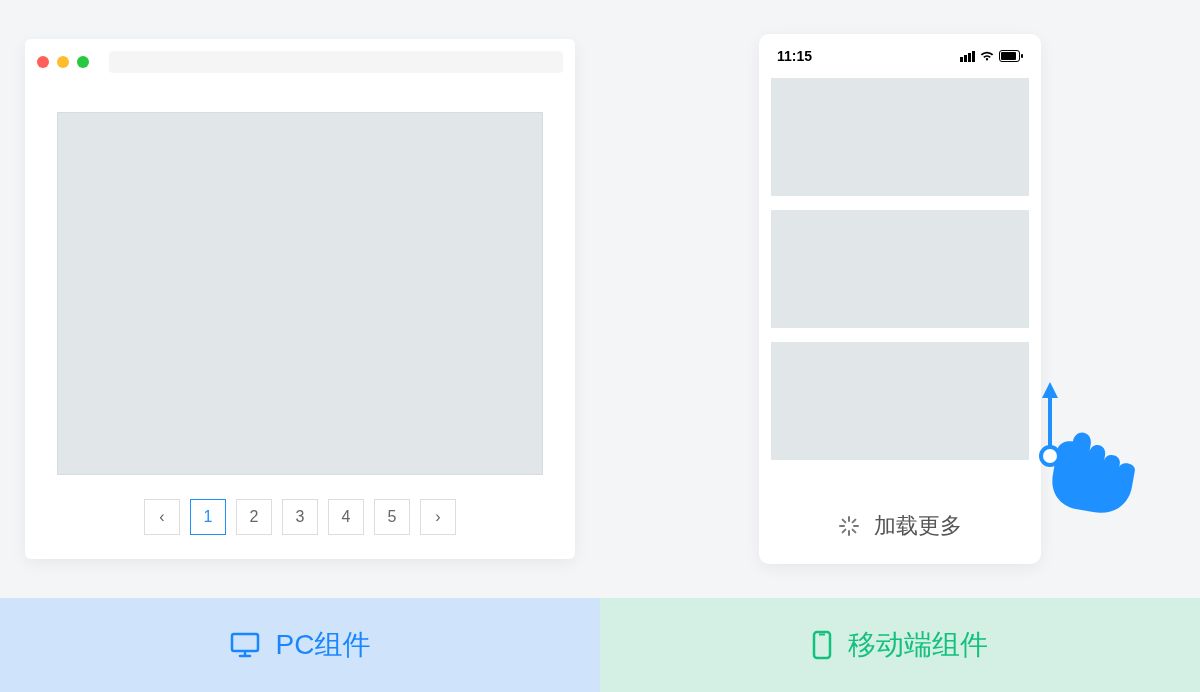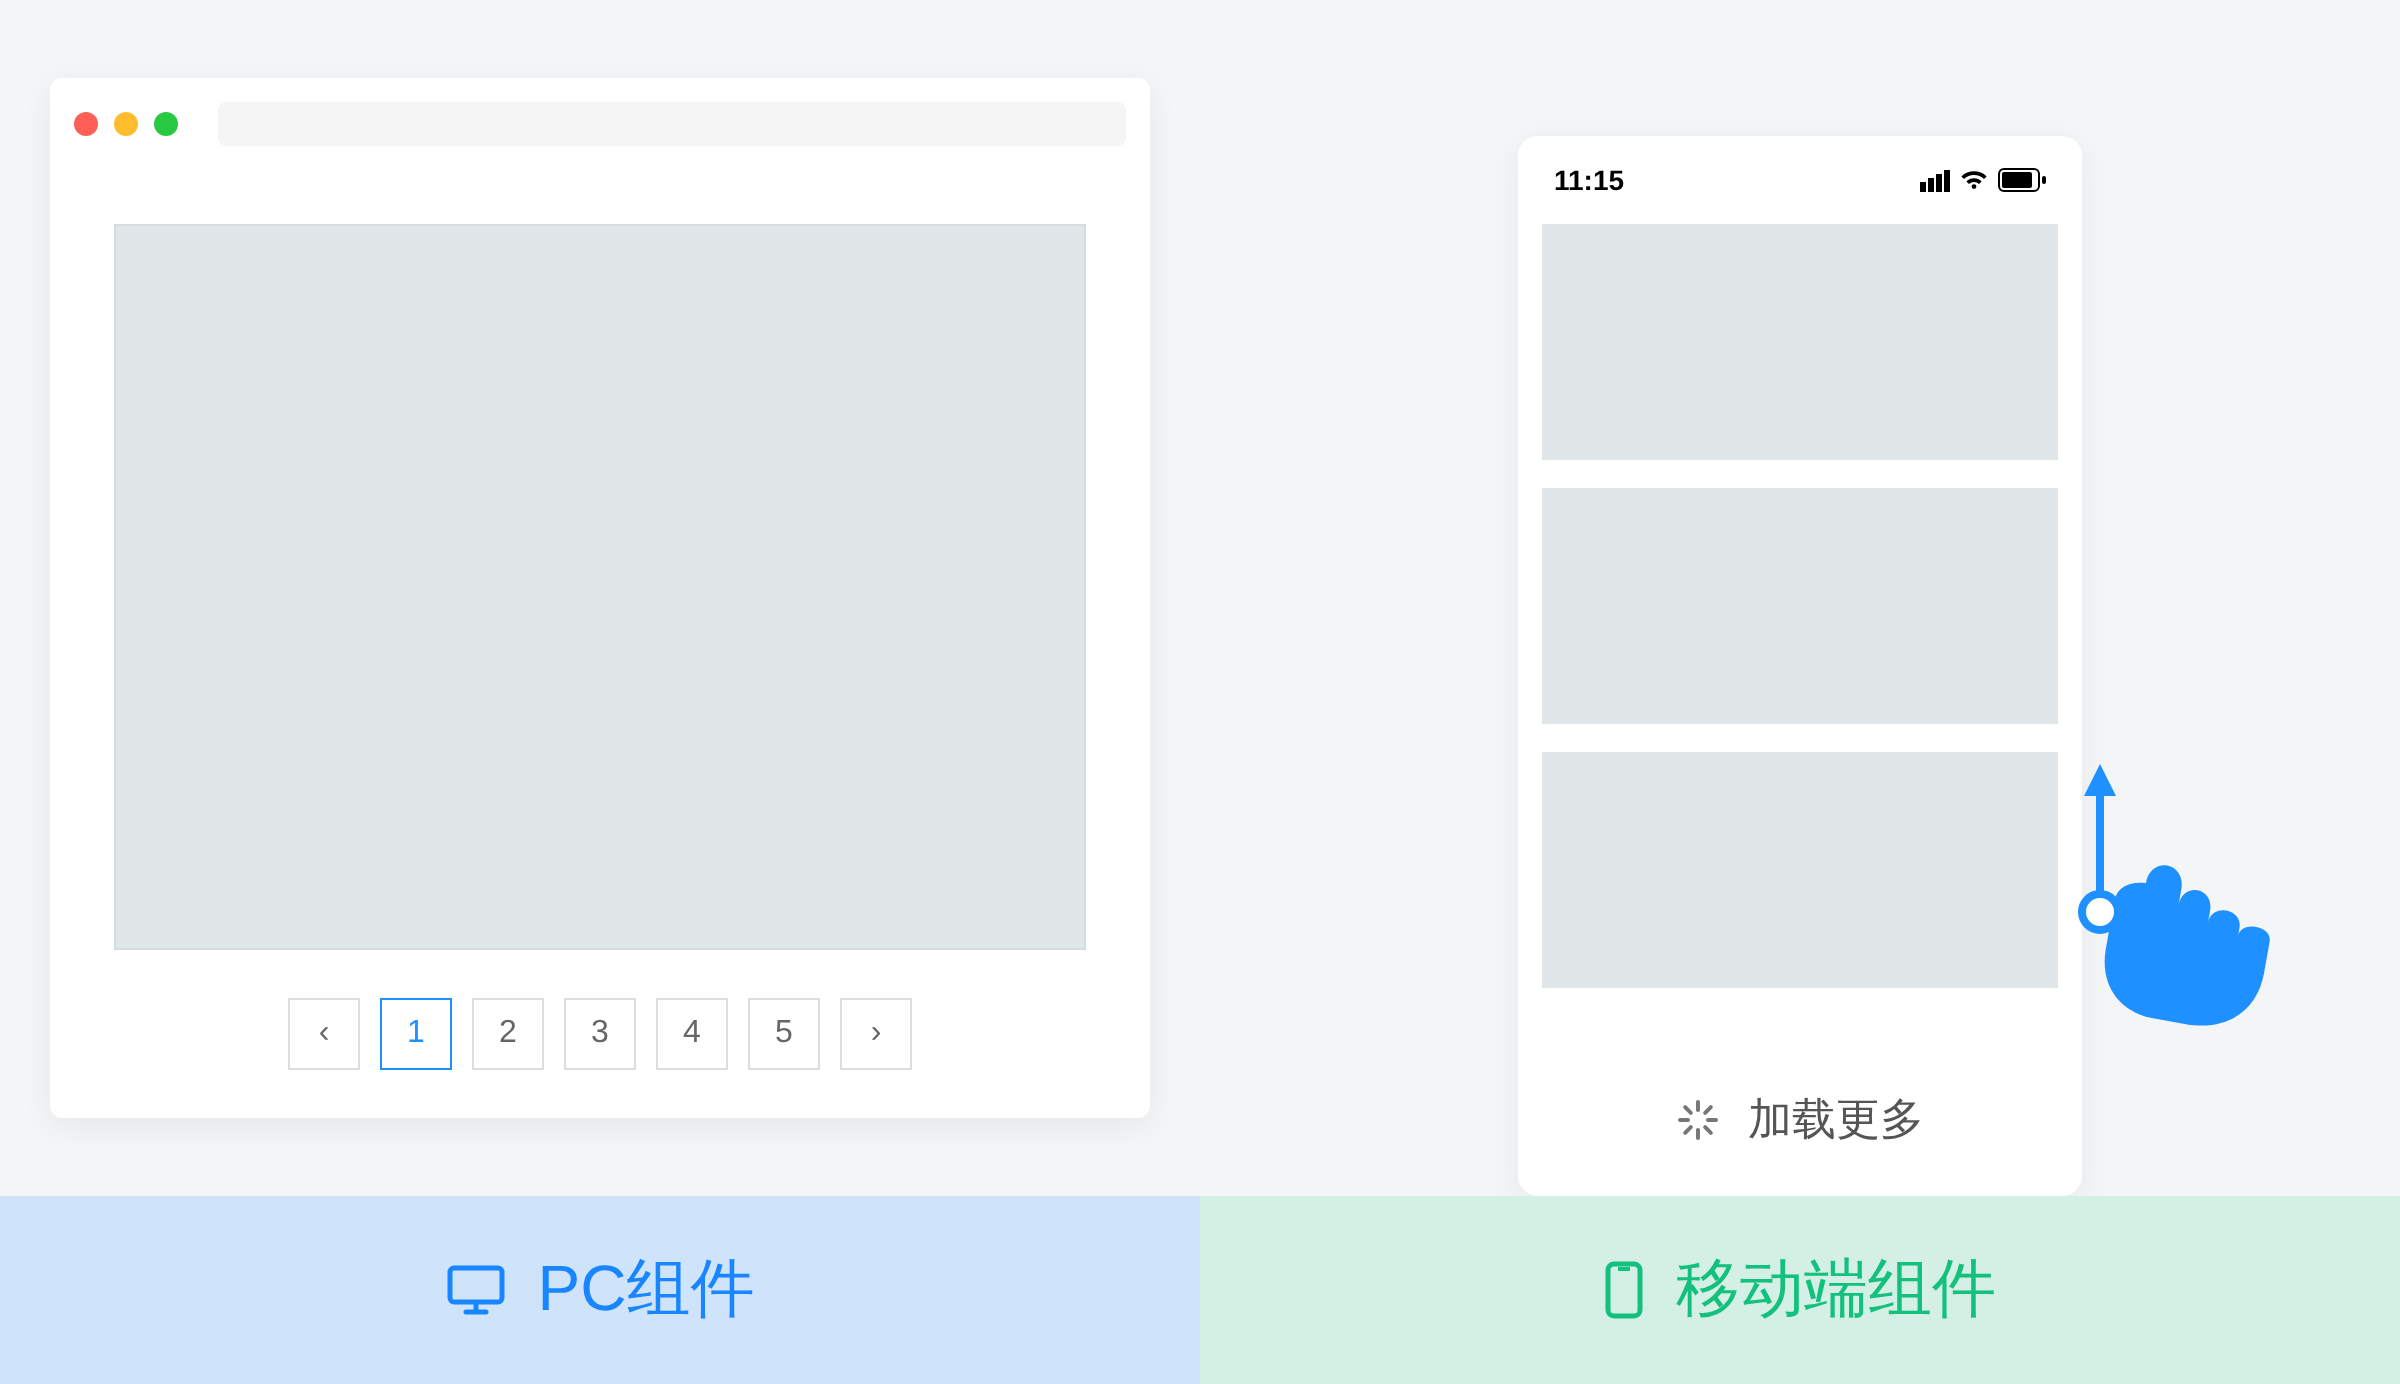--- a/index.html
+++ b/index.html
@@ -1,19 +1,19 @@
 <!DOCTYPE html>
 <html><head>
 <meta charset="utf-8">
 <style>
 *{margin:0;padding:0;box-sizing:border-box;font-family:-apple-system,BlinkMacSystemFont,"Segoe UI",sans-serif;}
 body{width:1200px;height:692px;background:#f4f5f7;position:relative;overflow:hidden;}
 .stage{display:flex;height:598px;}
 .pc-area{width:50%;display:flex;align-items:center;justify-content:center;}
-.mobile-area{width:50%;display:flex;align-items:flex-end;justify-content:center;position:relative;}
+.mobile-area{width:50%;display:flex;align-items:center;justify-content:center;position:relative;}
 .browser{width:550px;height:520px;background:#fff;border-radius:6px;box-shadow:0 4px 16px rgba(0,0,0,.06);display:flex;flex-direction:column;}
 .browser-bar{height:45px;display:flex;align-items:center;padding:0 12px;gap:8px;}
 .traffic{display:flex;gap:8px;}
 .dot{width:12px;height:12px;border-radius:50%;}
 .dot-red{background:#ff5f57;}
 .dot-yellow{background:#ffbd2e;}
 .dot-green{background:#28c840;}
 .url-bar{flex:1;height:22px;background:#f5f5f5;border-radius:4px;margin-left:12px;}
 .browser-body{flex:1;padding:28px 32px 24px;display:flex;flex-direction:column;}
 .content-placeholder{flex:1;background:#e1e7e9;border:1px solid #d6dde0;}
@@ -21,21 +21,21 @@
 .page-btn{width:36px;height:36px;border:1px solid #ddd;background:#fff;display:flex;align-items:center;justify-content:center;font-size:16px;color:#666;cursor:pointer;}
 .page-btn.active{border-color:#1e90ff;color:#1e90ff;}
 .phone{width:282px;height:530px;background:#fff;border-radius:10px;box-shadow:0 4px 16px rgba(0,0,0,.06);padding:10px 12px;display:flex;flex-direction:column;position:relative;}
 .status-bar{height:24px;display:flex;align-items:center;justify-content:space-between;font-size:14px;font-weight:600;padding:0 6px;}
 .status-right{display:flex;align-items:center;gap:4px;}
 .phone-cards{flex:1;display:flex;flex-direction:column;gap:14px;margin-top:10px;}
 .phone-card{height:118px;background:#e1e7e9;}
 .load-more{height:56px;display:flex;align-items:center;justify-content:center;gap:14px;font-size:22px;color:#555;}
 .hand{position:absolute;right:32px;top:382px;}
 .labels{position:absolute;bottom:0;left:0;right:0;height:94px;display:flex;}
-.label{flex:1;display:flex;align-items:center;justify-content:center;gap:16px;font-size:32px;font-weight:500;}
+.label{flex:1;display:flex;align-items:center;justify-content:center;gap:16px;font-size:28px;font-weight:500;}
 .label-pc{background:#cfe4fb;color:#1986ff;}
 .label-mobile{background:#d4f0e4;color:#13c07e;}
 .signal-bars{display:inline-flex;align-items:flex-end;gap:1px;}
 .signal-bars span{width:3px;background:#000;display:block;}
 .signal-bars span:nth-child(1){height:5px;}
 .signal-bars span:nth-child(2){height:7px;}
 .signal-bars span:nth-child(3){height:9px;}
 .signal-bars span:nth-child(4){height:11px;}
 </style>
 </head>

